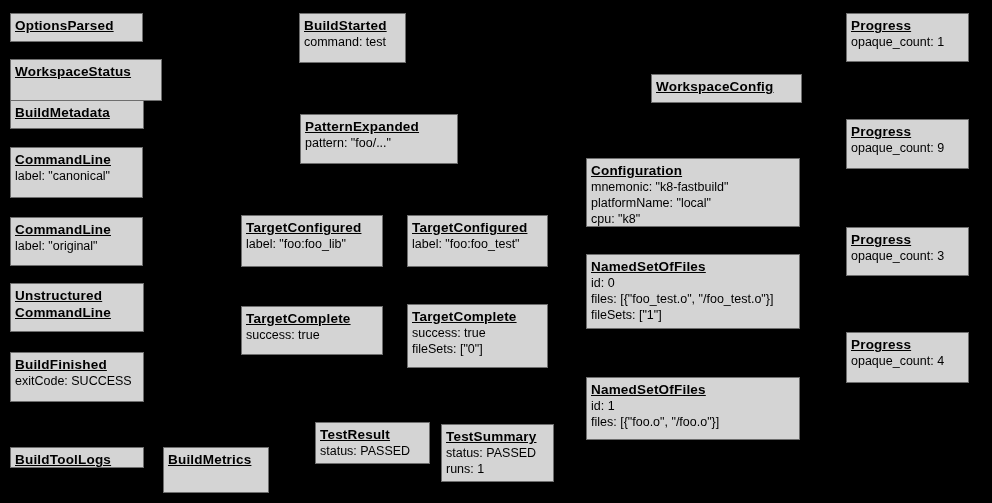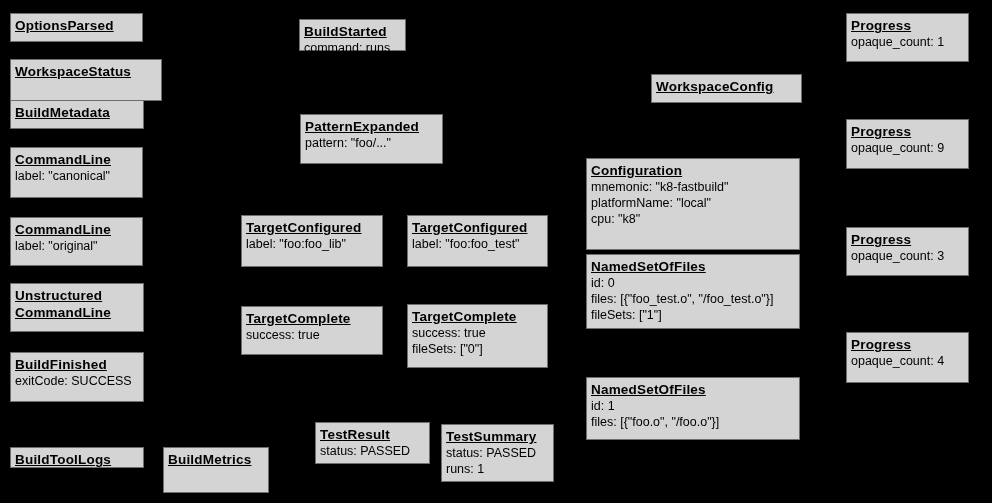--- a/index.html
+++ b/index.html
@@ -74,26 +74,26 @@
   </div>
 
   <div class="node" style="left:10px;top:447px;width:134px;height:14px">
     <div class="t">BuildToolLogs</div>
   </div>
 
   <div class="node" style="left:163px;top:447px;width:106px;height:46px">
     <div class="t">BuildMetrics</div>
   </div>
 
-  <div class="node" style="left:299px;top:19px;width:107px;height:32px">
+  <div class="node" style="left:299px;top:13px;width:107px;height:50px">
     <div class="t">BuildStarted</div>
-    <div class="l">command: runs</div>
+    <div class="l">command: test</div>
   </div>
 
-  <div class="node" style="left:300px;top:114px;width:143px;height:50px">
+  <div class="node" style="left:300px;top:114px;width:158px;height:50px">
     <div class="t">PatternExpanded</div>
     <div class="l">pattern: "foo/..."</div>
   </div>
 
   <div class="node" style="left:241px;top:215px;width:142px;height:52px">
     <div class="t">TargetConfigured</div>
     <div class="l">label: "foo:foo_lib"</div>
   </div>
 
   <div class="node" style="left:407px;top:215px;width:141px;height:52px">
@@ -120,21 +120,21 @@
   <div class="node" style="left:441px;top:424px;width:113px;height:58px">
     <div class="t">TestSummary</div>
     <div class="l">status: PASSED</div>
     <div class="l">runs: 1</div>
   </div>
 
   <div class="node" style="left:651px;top:74px;width:151px;height:29px">
     <div class="t">WorkspaceConfig</div>
   </div>
 
-  <div class="node" style="left:586px;top:158px;width:214px;height:92px">
+  <div class="node" style="left:586px;top:158px;width:214px;height:69px">
     <div class="t">Configuration</div>
     <div class="l">mnemonic: "k8-fastbuild"</div>
     <div class="l">platformName: "local"</div>
     <div class="l">cpu: "k8"</div>
   </div>
 
   <div class="node" style="left:586px;top:254px;width:214px;height:75px">
     <div class="t">NamedSetOfFiles</div>
     <div class="l">id: 0</div>
     <div class="l">files: [{"foo_test.o", "/foo_test.o"}]</div>

